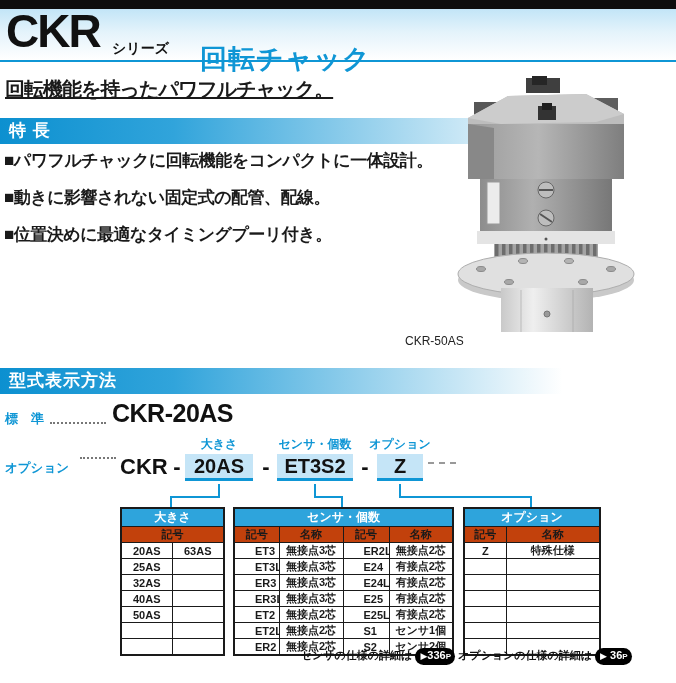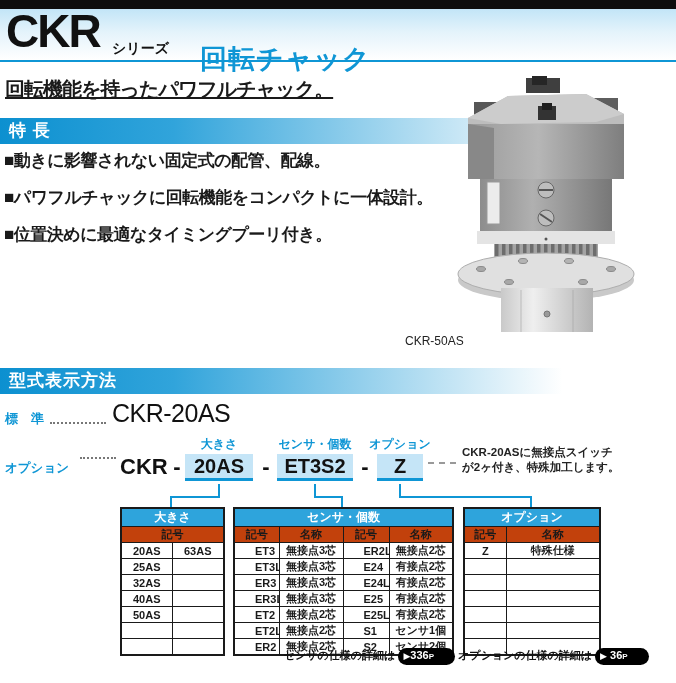--- a/index.html
+++ b/index.html
@@ -32,21 +32,21 @@
   .bullets{left:4px;top:151px;width:460px;}
   .bullet{font-size:17px;font-weight:bold;line-height:19px;margin-bottom:18px;letter-spacing:-0.5px;}
 
   .photo{left:446px;top:76px;}
   .photo-caption{left:405px;top:334px;font-size:12px;color:#222;}
 
   .std-row{left:5px;top:398px;height:30px;display:flex;align-items:flex-end;}
   .blue-label{font-size:13px;font-weight:bold;color:#0f96d5;}
   .dots{display:inline-block;border-bottom:2.5px dotted #777;}
   .std-row .dots{width:56px;margin:0 6px 4px 6px;}
-  .std-model{font-size:25px;font-weight:normal;letter-spacing:-0.5px;color:#111;}
+  .std-model{font-size:25px;font-weight:bold;letter-spacing:-0.5px;color:#111;}
 
   .opt-area{left:0;top:435px;width:676px;height:248px;}
   .seg-label{position:absolute;top:1px;width:110px;text-align:center;font-size:12px;font-weight:bold;color:#0f96d5;}
   .seg-label.l0{left:164px;}
   .seg-label.l1{left:260px;}
   .seg-label.l2{left:345px;}
   .opt-label{position:absolute;left:5px;top:25px;font-size:12.5px;font-weight:bold;color:#0f96d5;}
   .opt-dots{position:absolute;left:80px;top:22px;width:36px;}
   .m-part{position:absolute;top:19px;height:26px;line-height:26px;font-weight:bold;color:#111;}
   .m-prefix{left:120px;font-size:22px;}
@@ -67,42 +67,42 @@
   .tbl td.dashl{border-left-style:dashed;}
   .tbl td.codecell{text-align:left;padding-left:20px;}
   .tbl-size{left:120px;width:103px;}
   .tbl-sensor{left:233px;width:219px;}
   .tbl-option{left:463px;width:136px;}
 
   .caption{position:absolute;top:213px;font-size:11px;font-weight:bold;color:#111;}
   .caption.sensor{left:233px;width:222px;text-align:right;}
   .caption.option{left:458px;}
   .pill{display:inline-block;background:#000;color:#fff;border-radius:9px;
-    padding:1px 21px 2px 5px;margin-left:3px;vertical-align:middle;line-height:13px;}
+    padding:1px 4px 2px 5px;margin-left:3px;vertical-align:middle;line-height:13px;}
   .pill .arr{font-size:9px;vertical-align:0.5px;}
   .pill .num{font-size:11px;display:inline-block;text-align:right;}
   .pill .sfx{font-size:8px;}
 </style>
 </head>
 <body>
 
 <div class="abs topbar"></div>
 
 <div class="abs header"></div>
 <div class="abs rule"></div>
 <div class="abs brand-ckr">CKR</div>
 <div class="abs brand-series">シリーズ</div>
 <div class="abs brand-product">回転チャック</div>
 
 <div class="abs tagline">回転機能を持ったパワフルチャック。</div>
 
 <div class="abs banner features">特 長</div>
 <div class="abs bullets">
+  <div class="bullet">■パワフルチャックに回転機能をコンパクトに一体設計。</div>
   <div class="bullet">■動きに影響されない固定式の配管、配線。</div>
-  <div class="bullet">■パワフルチャックに回転機能をコンパクトに一体設計。</div>
   <div class="bullet">■位置決めに最適なタイミングプーリ付き。</div>
 </div>
 
 <svg class="abs photo" width="200" height="258" viewBox="0 0 200 258">
   <defs>
     <linearGradient id="gchuck" x1="0" y1="0" x2="1" y2="0">
       <stop offset="0" stop-color="#9a9a9a"></stop>
         <stop offset="0.45" stop-color="#b6b6b6"></stop>
         <stop offset="1" stop-color="#7e7e7e"></stop>
     </linearGradient>
@@ -181,24 +181,20 @@
 
   <div class="m-part m-prefix">CKR</div>
   <div class="m-part m-hyph h1">-</div>
   <div class="m-part m-box b0">20AS</div>
   <div class="m-part m-hyph h2">-</div>
   <div class="m-part m-box b1">ET3S2</div>
   <div class="m-part m-hyph h3">-</div>
   <div class="m-part m-box b2">Z</div>
 
   <div class="note-dash"></div>
-  <div class="note">
-    <div>CKR-20ASに無接点スイッチ</div>
-    <div>が2ヶ付き、特殊加工します。</div>
-  </div>
 
   <svg class="connectors" width="676" height="248" viewBox="0 0 676 248">
     <polyline points="219,49 219,62 171,62 171,73" fill="none" stroke="#0f96d5" stroke-width="2"></polyline>
     <polyline points="315,49 315,62 342,62 342,73" fill="none" stroke="#0f96d5" stroke-width="2"></polyline>
     <polyline points="400,49 400,62 531,62 531,73" fill="none" stroke="#0f96d5" stroke-width="2"></polyline>
   </svg>
 
   <table class="tbl tbl-size">
     <colgroup>
         <col style="width:51px">

